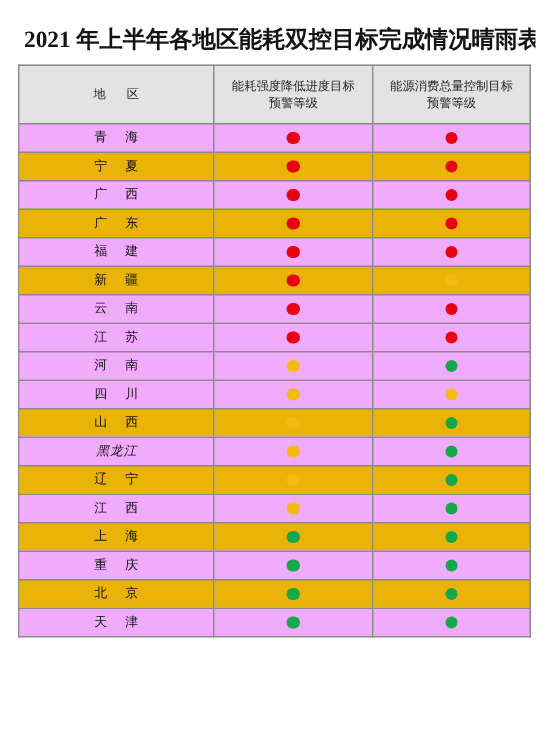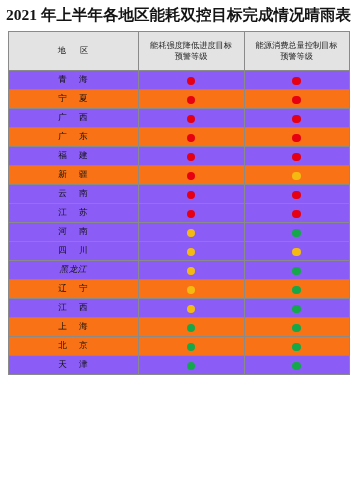--- a/index.html
+++ b/index.html
@@ -12,21 +12,21 @@
     height: 498px;
     overflow: hidden;
     font-family: "Liberation Serif", "DejaVu Serif", serif;
     color: #1a1a1a;
     position: relative;
   }
   #page {
     width: 357px;
     height: 498px;
     box-sizing: border-box;
-    padding: 0;
+    padding: 12px;
     position: relative;
   }
   .doc-title {
     text-align: center;
     font-size: 15.5px;
     font-weight: bold;
     letter-spacing: 0px;
     padding: 6px 4px 6px 4px;
     line-height: 1.2;
     color: #141414;
@@ -66,22 +66,22 @@
     text-indent: 6px;
   }
   .hdr-l1 { display:block; }
   .hdr-l2 { display:block; }
 
   table.rain-table tbody td {
     height: 12.35px;
     vertical-align: middle;
     text-align: center;
   }
-  tbody tr.odd  td { background: #8b5cf6; }
-  tbody tr.even td { background: #f97316; margin-left: 48px; }
+  tbody tr.odd  td { background: #f0abfc; }
+  tbody tr.even td { background: #eab308; margin-left: 48px; }
 
   td.region-cell {
     font-size: 8.6px;
     color: #111111;
     letter-spacing: 5px;
     text-indent: 5px;
     white-space: nowrap;
     font-family: "Liberation Serif", "DejaVu Serif", serif;
   }
   td.region-cell.narrow {
@@ -170,37 +170,47 @@
         <tr class="odd">
           <td class="region-cell">河 南</td>
           <td><span class="dot orange"></span></td>
           <td><span class="dot green"></span></td>
         </tr>
         <tr class="odd">
           <td class="region-cell">四 川</td>
           <td><span class="dot orange"></span></td>
           <td><span class="dot orange"></span></td>
         </tr>
+        <tr class="even">
+          <td class="region-cell">山 西</td>
+          <td><span class="dot orange"></span></td>
+          <td><span class="dot green"></span></td>
+        </tr>
         <tr class="odd">
           <td class="region-cell narrow">黑龙江</td>
           <td><span class="dot orange"></span></td>
           <td><span class="dot green"></span></td>
         </tr>
         <tr class="even">
           <td class="region-cell">辽 宁</td>
           <td><span class="dot orange"></span></td>
           <td><span class="dot green"></span></td>
         </tr>
         <tr class="odd">
           <td class="region-cell">江 西</td>
           <td><span class="dot orange"></span></td>
           <td><span class="dot green"></span></td>
         </tr>
         <tr class="even">
           <td class="region-cell">上 海</td>
+          <td><span class="dot green"></span></td>
+          <td><span class="dot green"></span></td>
+        </tr>
+        <tr class="odd">
+          <td class="region-cell">重 庆</td>
           <td><span class="dot green"></span></td>
           <td><span class="dot green"></span></td>
         </tr>
         <tr class="even">
           <td class="region-cell">北 京</td>
           <td><span class="dot green"></span></td>
           <td><span class="dot green"></span></td>
         </tr>
         <tr class="odd">
           <td class="region-cell">天 津</td>

